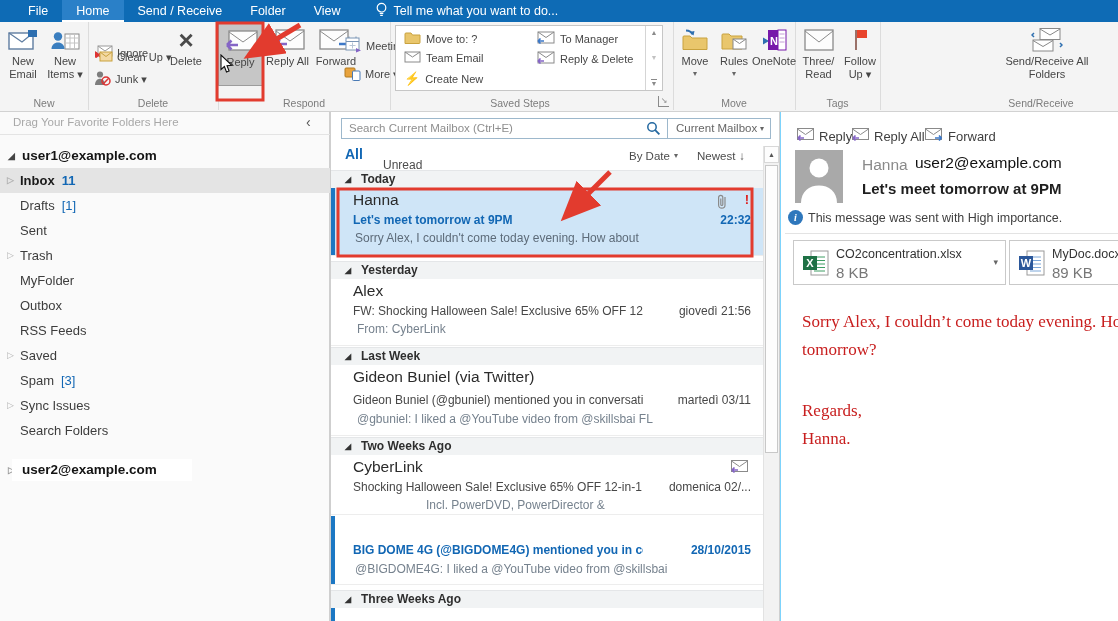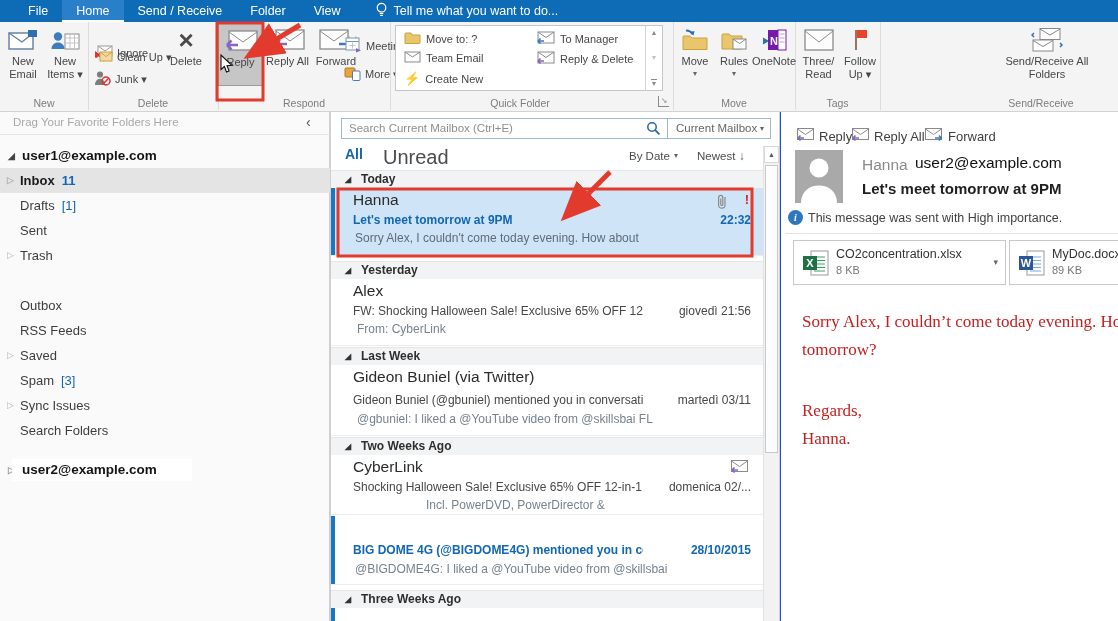--- a/index.html
+++ b/index.html
@@ -1,16 +1,16 @@
 <!DOCTYPE html>
 <html><head>
 <meta charset="utf-8">
 <style>
   html,body{margin:0;padding:0;background:#e8e8e8}
-  #app{position:relative;width:1118px;height:621px;background:#1d4ed8;overflow:hidden;
+  #app{position:relative;width:1118px;height:621px;background:#7dd3fc;overflow:hidden;
        font-family:"Liberation Sans",sans-serif;-webkit-font-smoothing:antialiased;cursor:default}
   .abs{position:absolute}
 
   
   .titlebar{left:0;top:0;width:1118px;height:22px;background:#0e6bb5;display:flex;align-items:stretch;color:#fff;font-size:12.5px}
   .tab{padding:0 14px;line-height:22px;white-space:nowrap}
   .tab.active{background:#2a80c8;box-shadow:inset 0 -2px 0 #ffffff}
   .tellme{display:flex;align-items:center;gap:6px;margin-left:10px;padding:0 10px;white-space:nowrap}
 
   
@@ -45,21 +45,21 @@
   .acct .tri{position:absolute;left:8px;font-size:9px;color:#444}
   .acct2box{position:absolute;left:12px;top:1px;width:180px;height:22px;background:#fff}
 
   
   .listpane{left:330px;top:112px;width:450px;height:509px;background:#fff;border-left:1px solid #cfcfcf;border-right:1px solid #cfcfcf;box-sizing:border-box}
   .msearch{position:absolute;left:10px;top:6px;width:327px;height:21px;background:#fff;border:1px solid #9db8cc;box-sizing:border-box;font-size:11.5px;color:#8e8e8e;line-height:19px;padding-left:7px;white-space:nowrap;overflow:hidden}
   .mag{position:absolute;left:315px;top:9px}
   .scope{position:absolute;left:336px;top:6px;width:104px;height:21px;background:#fff;border:1px solid #9db8cc;box-sizing:border-box;font-size:11.5px;color:#666;line-height:19px;padding-left:8px;white-space:nowrap}
   .scope .caret{position:absolute;right:6px;top:6px}
   .f-all{position:absolute;left:14px;top:34px;font-size:14px;font-weight:bold;color:#1267b4}
-  .f-unread{position:absolute;left:52px;top:34px;font-size:20px;color:#4c4c4c}
+  .f-unread{position:absolute;left:52px;top:46px;font-size:12px;color:#4c4c4c}
   .f-sort{position:absolute;top:38px;font-size:11.5px;color:#4c4c4c;display:flex;gap:4px;align-items:center;white-space:nowrap}
   .lheader{position:absolute;left:0;width:432px;height:17px;background:#f1f3f4;border-top:1px solid #e4e6e8;font-size:12px;font-weight:bold;color:#2e2e2e;line-height:17px}
   .lheader .tri{position:absolute;left:14px;top:0;font-size:8px;color:#333}
   .lheader .htxt{position:absolute;left:30px}
   .litem{position:absolute;left:0;width:432px;border-bottom:1px solid #ededed;box-sizing:border-box}
   .ubar{position:absolute;left:0;top:0;bottom:0;width:4px;background:#1c77c3}
   .lsender{position:absolute;left:22px;top:3px;font-size:15.5px;color:#2b2b2b;white-space:nowrap}
   .lsubj{position:absolute;left:22px;top:25px;font-size:12px;color:#474747;width:290px;white-space:nowrap;overflow:hidden}
   .ldate{position:absolute;right:12px;top:25px;font-size:12px;color:#474747;white-space:nowrap}
   .lprev{position:absolute;left:24px;top:43px;font-size:12px;color:#76828e;width:390px;white-space:nowrap;overflow:hidden}
@@ -76,21 +76,21 @@
   .readpane{left:781px;top:112px;width:337px;height:509px;background:#fff;overflow:hidden}
   .rtool{position:absolute;top:15px;font-size:13px;color:#3f3f3f;display:flex;align-items:center;gap:4px;white-space:nowrap}
   .rfrom{position:absolute;left:81px;top:44px;font-size:15.5px;color:#8a8a8a}
   .remail{position:absolute;left:131px;top:42px;font-size:15.5px;color:#111;background:#fff;padding:0 3px}
   .rsubj{position:absolute;left:81px;top:68px;font-size:15px;font-weight:bold;color:#1f1f1f;white-space:nowrap}
   .infodot{position:absolute;left:7px;top:98px;width:15px;height:15px;border-radius:50%;background:#2e77bc;color:#fff;font-size:10px;font-weight:bold;text-align:center;line-height:15px;font-family:"Liberation Serif",serif;font-style:italic}
   .rnote{position:absolute;left:27px;top:99px;font-size:12.5px;color:#3f3f3f;white-space:nowrap}
   .rsep{position:absolute;left:4px;top:121px;width:333px;border-bottom:1px solid #e3e3e3}
   .acard{position:absolute;top:128px;height:45px;background:#fff;border:1px solid #c9c9c9;box-sizing:border-box}
   .aname{position:absolute;left:42px;top:6px;font-size:12.5px;color:#333;white-space:nowrap}
-  .asize{position:absolute;left:42px;top:23px;font-size:11px;color:#777}
+  .asize{position:absolute;left:42px;top:23px;font-size:15px;color:#777}
   .aic{position:absolute;left:8px;top:8px}
   .acaret{position:absolute;right:7px;top:16px;font-size:9px;color:#666}
   .rbody{position:absolute;font-family:"Liberation Serif",serif;font-size:17px;color:#c81e1e;white-space:nowrap}
   .clip-line{width:316px;overflow:hidden}
 
   .overlay{left:0;top:0;pointer-events:none;z-index:60}
   .cursor{z-index:55}
 </style>
 </head>
 <body>
@@ -260,21 +260,21 @@
               </svg></span>
           <span>Reply &amp; Delete</span>
         </div>
         <div class="qscroll">
           <span>▲</span>
           <span style="color:#c2c2c2">▼</span>
           <span style="border-top:1px solid #8a8a8a">▼</span>
         </div>
       </div>
       <div class="launcher">↘</div>
-      <div class="glabel" style="width:260px">Quick Folder</div>
+      <div class="glabel" style="width:260px">Saved Steps</div>
     </div>
 
     <div class="rgroup" style="left:673px;width:122px">
       <div class="bigbtn" style="left:2px;width:40px">
         <span class="ric">
             <svg width="26" height="22" viewBox="0 0 26 22">
               <path d="M4 1.5c3.5 0 5.5 1.5 6.5 4" fill="none" stroke="#2e6fb0" stroke-width="1.8"></path>
               <path d="M11.5 6.5L12.5 2 7.5 3z" fill="#2e6fb0"></path>
               <path d="M1 8a1 1 0 0 1 1-1h6l2 2h15v11.5H1z" fill="#e9c66c" stroke="#c9a23e"></path>
             </svg>
@@ -369,20 +369,23 @@
     </div>
     <div class="srow" style="top:81px">
       <span class="lbl"><span>Drafts</span><span class="scount">[1]</span></span>
     </div>
     <div class="srow" style="top:106px">
       <span class="lbl">Sent</span>
     </div>
     <div class="srow" style="top:131px">
       <span class="sarrow">▷</span>
       <span class="lbl">Trash</span>
+    </div>
+    <div class="srow" style="top:156px">
+      <span class="lbl">MyFolder</span>
     </div>
     <div class="srow" style="top:181px">
       <span class="lbl">Outbox</span>
     </div>
     <div class="srow" style="top:206px">
       <span class="lbl">RSS Feeds</span>
     </div>
     <div class="srow" style="top:231px">
       <span class="sarrow">▷</span>
       <span class="lbl">Saved</span>

